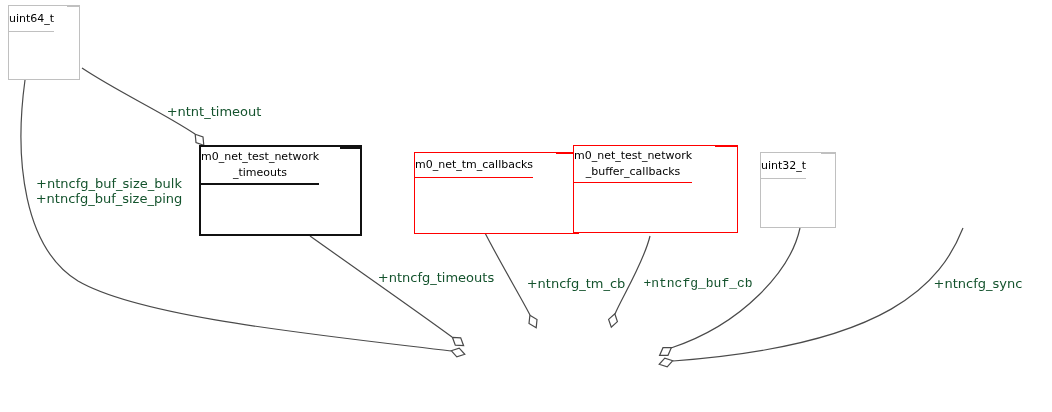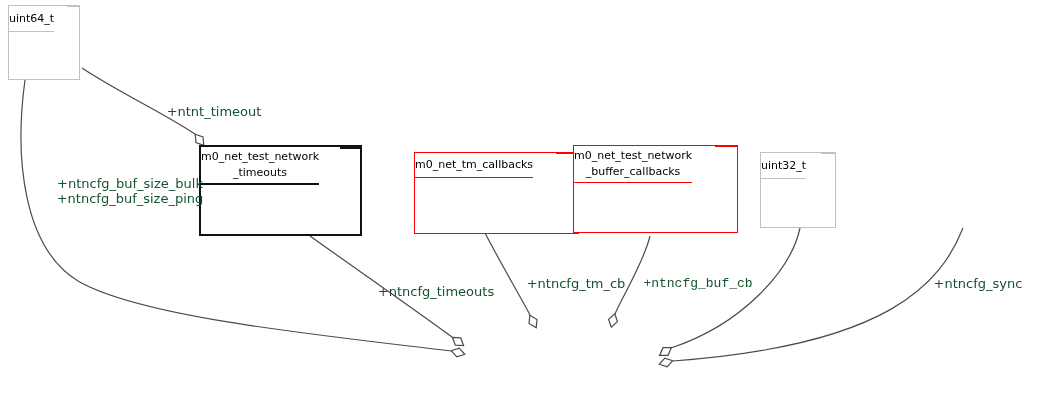--- a/index.html
+++ b/index.html
@@ -94,20 +94,20 @@
 
   <div class="node n-gray" style="left:760px;top:152px;width:76px;height:76px;">
     <div class="t" style="height:26px;">uint32_t</div>
     <div class="r"></div>
     <div class="r"></div>
   </div>
 
 
 
   <div class="elabel" style="left:214px;top:104px;">+ntnt_timeout</div>
-  <div class="elabel" style="left:109px;top:176px;margin-left:21px;">+ntncfg_buf_size_bulk
+  <div class="elabel" style="left:109px;top:176px;">+ntncfg_buf_size_bulk
 +ntncfg_buf_size_ping</div>
-  <div class="elabel" style="left:436px;top:284px;">+ntncfg_timeouts</div>
+  <div class="elabel" style="left:436px;top:270px;">+ntncfg_timeouts</div>
   <div class="elabel" style="left:576px;top:276px;">+ntncfg_tm_cb</div>
   <div class="elabel" style="left:698px;top:276px;font-family:Liberation Mono, monospace;">+ntncfg_buf_cb</div>
   <div class="elabel" style="left:978px;top:276px;">+ntncfg_sync</div>
 
 </div>
 
 </body></html>

